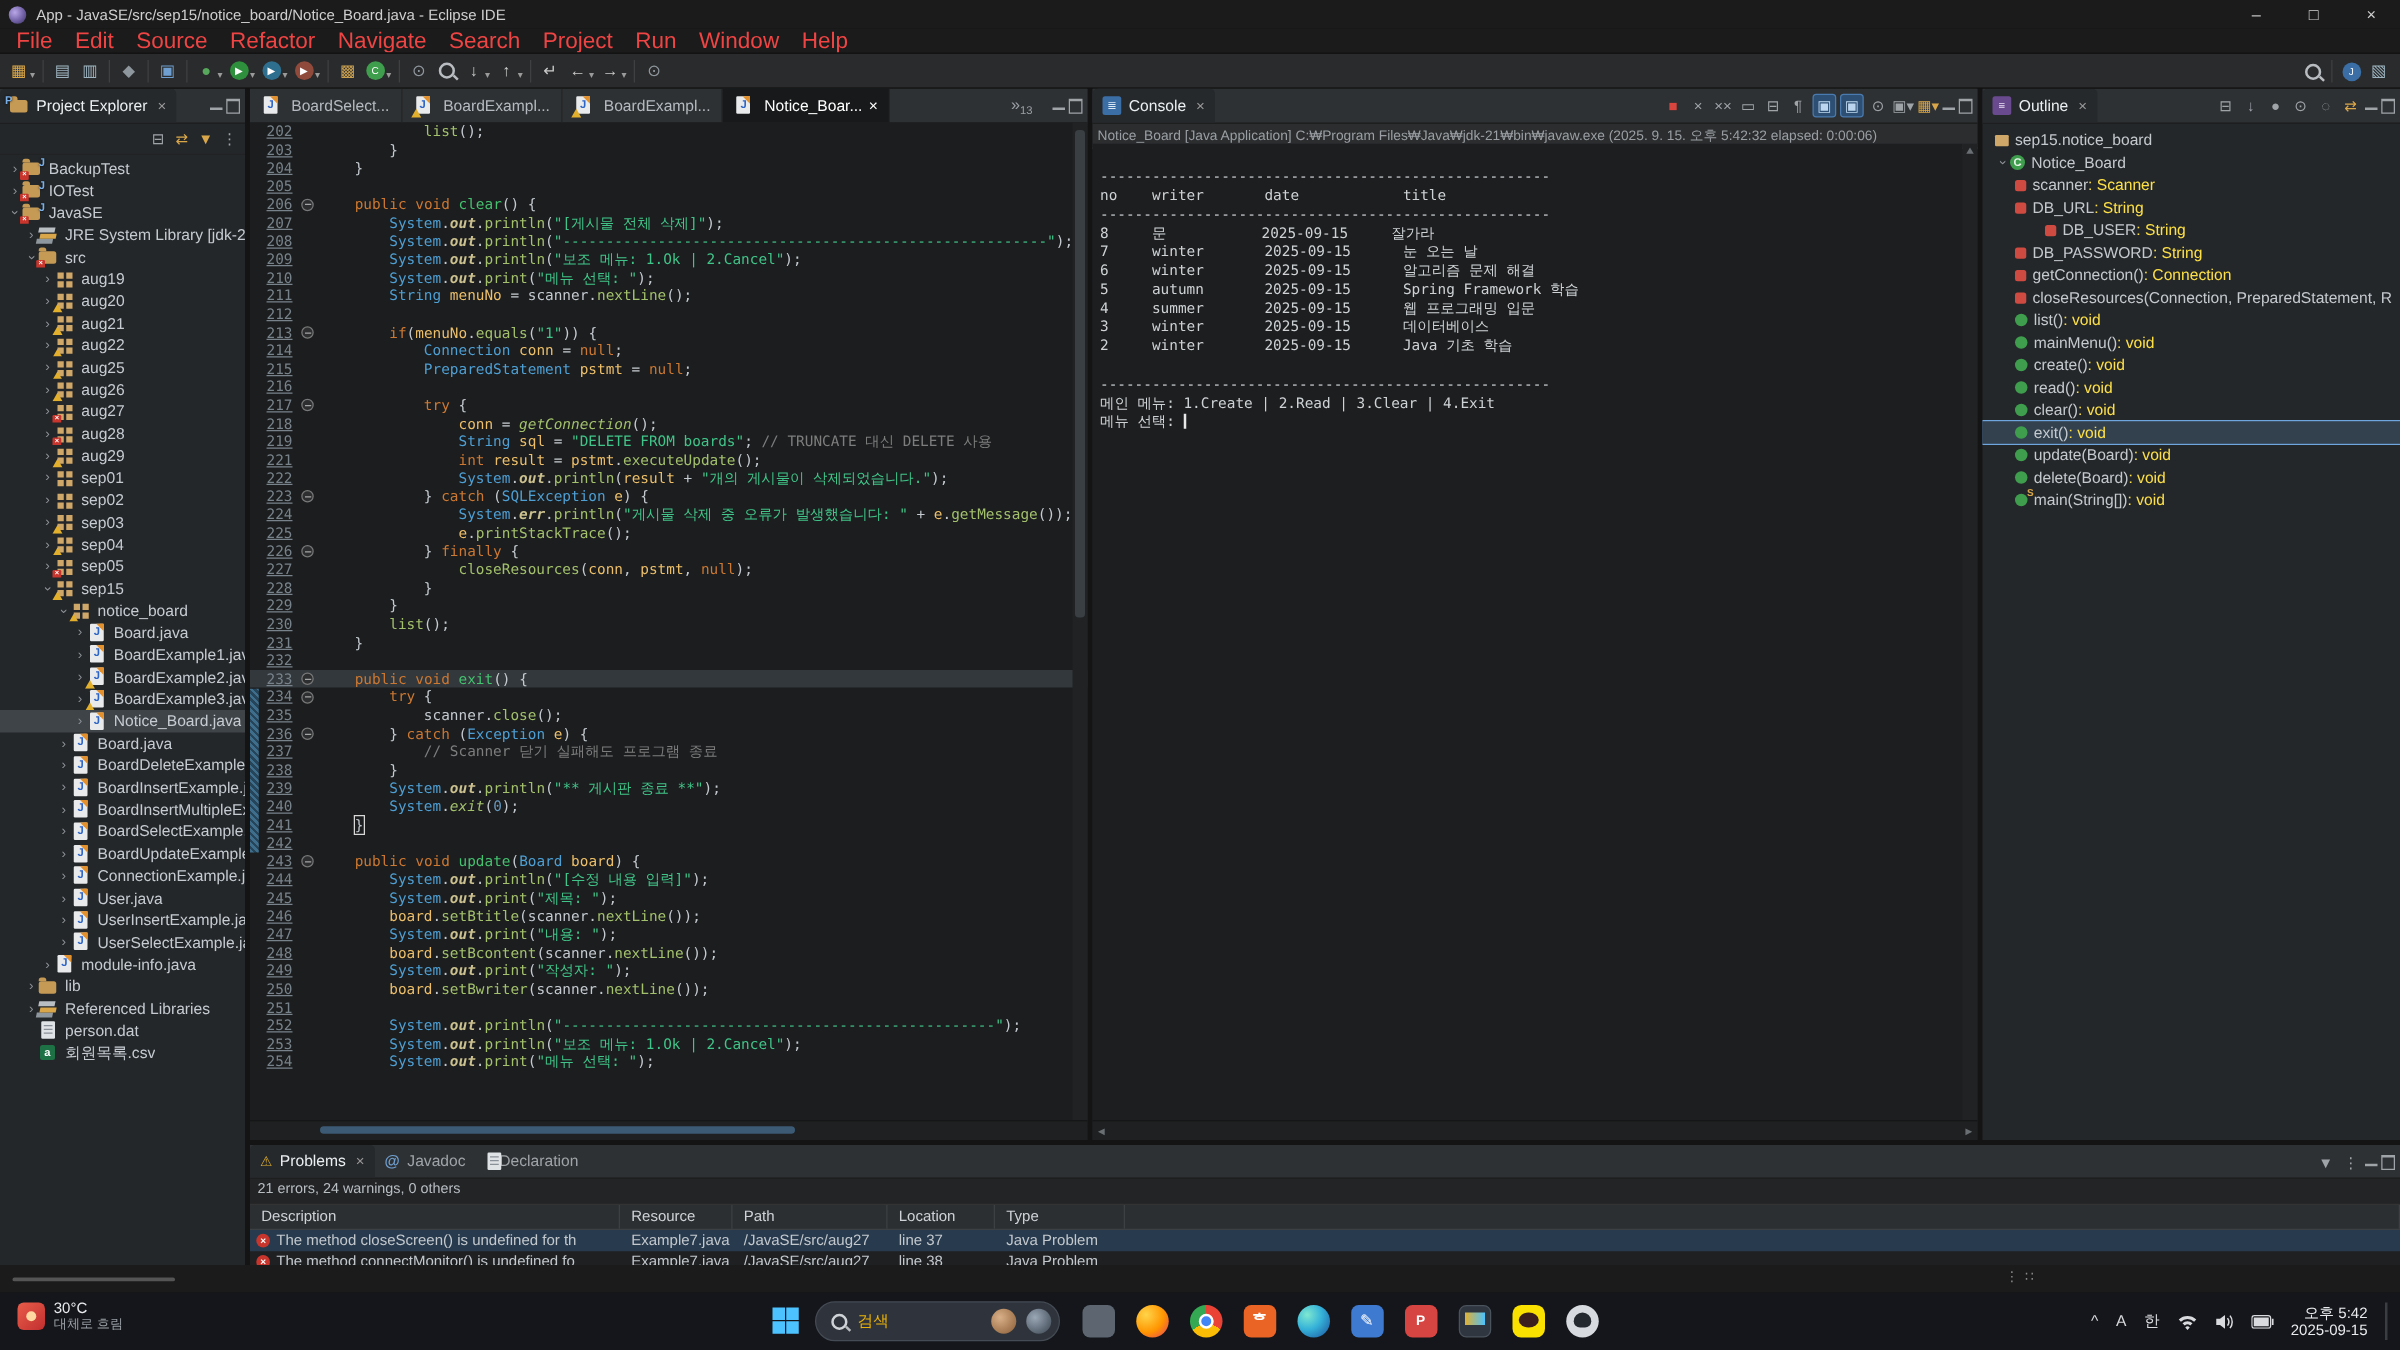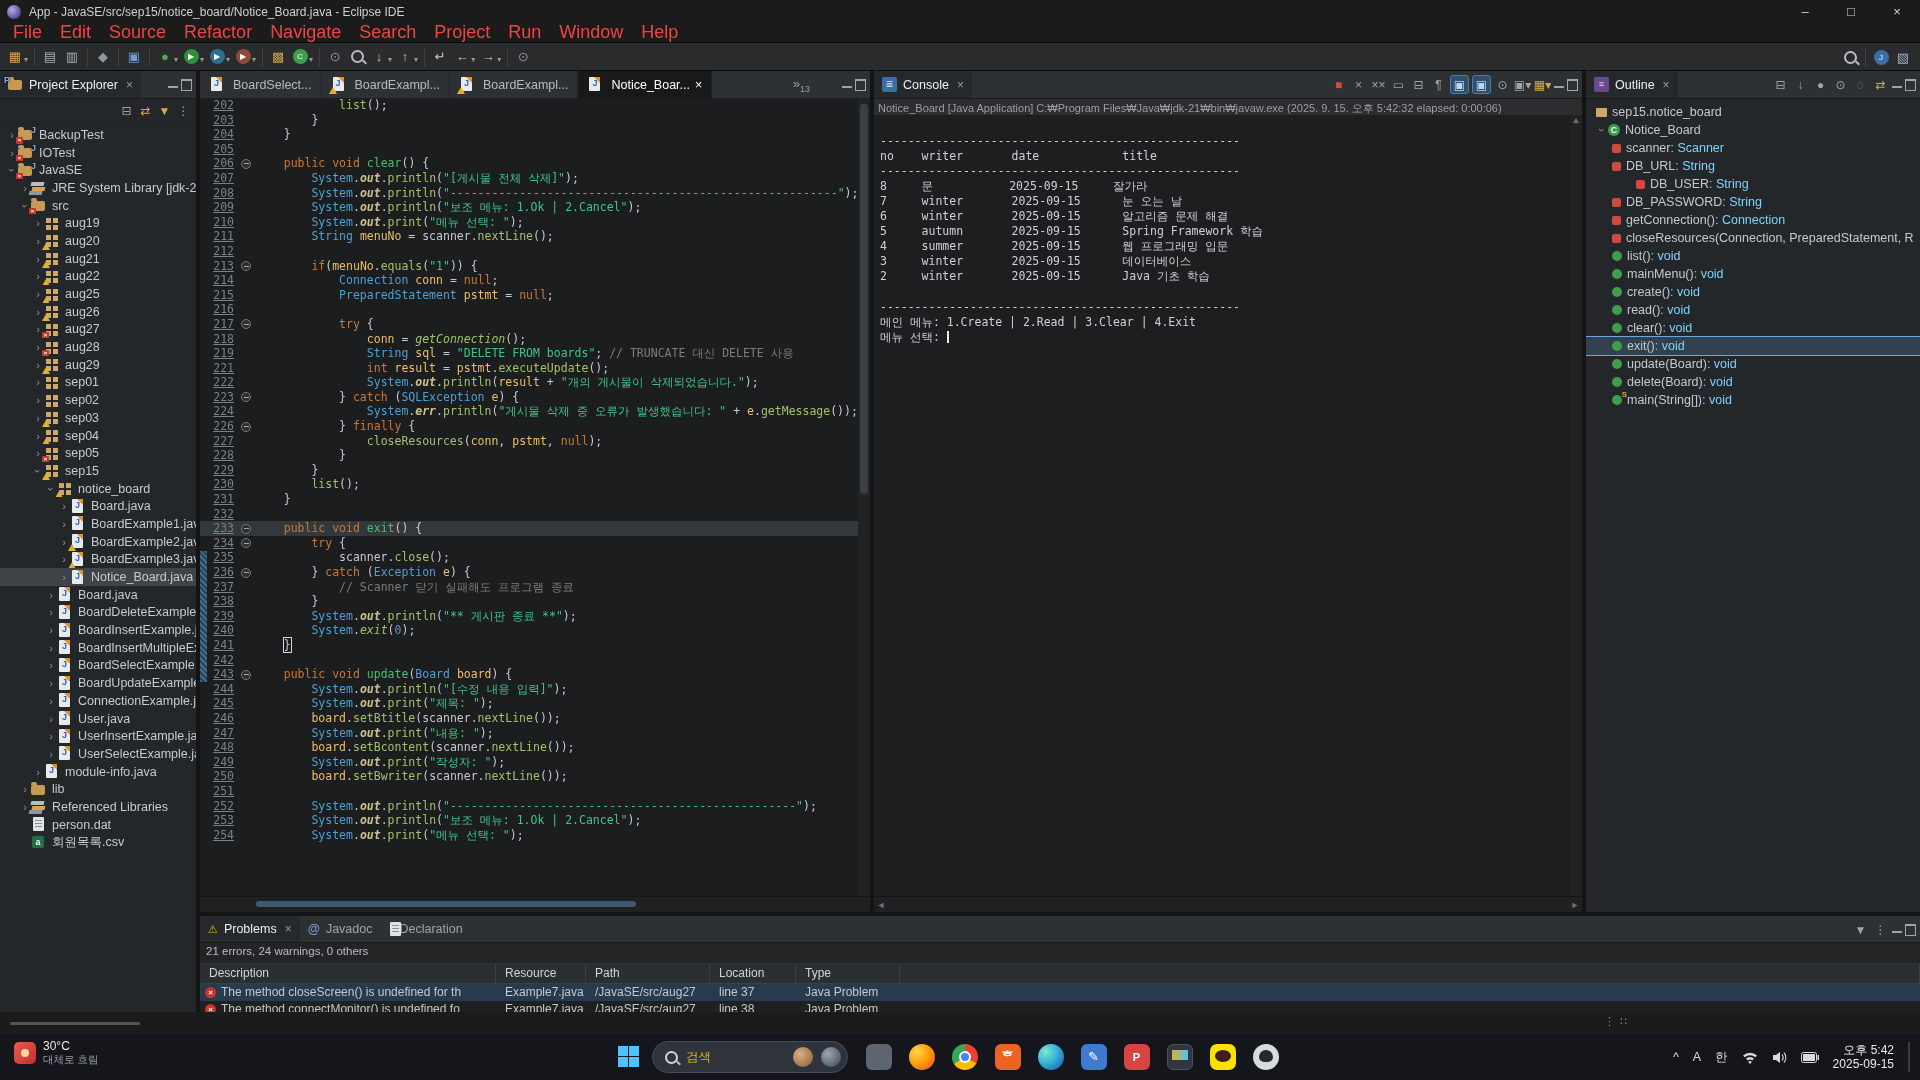--- a/index.html
+++ b/index.html
@@ -54,21 +54,21 @@
   .if-file .jj{position:absolute;left:0;top:1px;width:11px;text-align:center;font-size:9px;font-weight:bold;color:#2c64c7;}
   .if-file::after{content:"";position:absolute;right:0;top:0;border:3px solid #e2912e;border-left-color:transparent;border-bottom-color:transparent;}
   .if-page{position:absolute;left:2px;top:0;width:11px;height:14px;background:#dfe3e6;border-radius:1px;}
   .if-page::after{content:"";position:absolute;left:2px;top:3px;width:7px;height:1px;background:#8a9097;box-shadow:0 3px #8a9097,0 6px #8a9097;}
   .if-csv{position:absolute;left:1px;top:1px;width:12px;height:12px;background:#1e7145;border-radius:2px;color:#fff;font-size:9px;font-weight:bold;text-align:center;line-height:12px;}
   .bd-err{position:absolute;left:-2px;bottom:-2px;width:7px;height:7px;background:#c7352c;border-radius:1px;color:#fff;font-size:6px;line-height:7px;text-align:center;font-weight:bold;}
   .bd-warn{position:absolute;left:-2px;bottom:-2px;width:0;height:0;border-left:4px solid transparent;border-right:4px solid transparent;border-bottom:7px solid #e3b02e;}
   
   .etab{display:flex;align-items:center;gap:5px;padding:0 9px;font-size:12.5px;color:#b4bac0;border-right:1px solid #232526;}
   .etab.active{background:#17191a;color:#fff;}
-  .eover{position:absolute;right:60px;top:5px;color:#9aa0a6;font-size:13px;}
+  .eover{position:absolute;right:44px;top:5px;color:#9aa0a6;font-size:13px;}
   .eover sub{font-size:9px;}
   .ecode{position:absolute;left:0;top:27px;right:0;bottom:15px;background:#1b1d1e;overflow:hidden;
          font-family:"DejaVu Sans Mono",monospace;font-size:11.5px;line-height:14.6px;}
   .cl{position:relative;height:14.6px;white-space:pre;}
   .cl.cur{background:#33383c;}
   .ln{position:absolute;left:0;width:34px;text-align:right;color:#78828a;text-decoration:underline;}
   .foldm{position:absolute;left:41px;top:2.5px;width:8px;height:8px;border:1px solid #787878;border-radius:50%;background:#2c2e30;}
   .foldm::after{content:"";position:absolute;left:1.5px;top:3.5px;width:5px;height:1px;background:#a5a5a5;}
   .ct{position:absolute;left:56px;white-space:pre;color:#c4cad0;}
   .tk-pl{color:#c4cad0}.tk-kw{color:#cc7832}.tk-ty{color:#4e9fd4}.tk-mc{color:#a3c06c}
@@ -94,21 +94,21 @@
   
   .orow{display:flex;align-items:center;height:18px;font-size:12.5px;white-space:nowrap;overflow:hidden;}
   .orow.sel{background:#33414f;outline:1px solid #6ea6dd;}
   .oic{flex:none;margin-right:5px;position:relative;}
   .oic.red{width:9px;height:9px;background:#cf4a41;border-radius:2px;}
   .oic.green{width:10px;height:10px;background:#3f9e4d;border-radius:50%;}
   .oic.cls{width:12px;height:12px;background:#3f9e4d;border-radius:50%;color:#eaf5ea;font-size:9px;font-weight:bold;text-align:center;line-height:12px;}
   .oic.pkg{width:11px;height:9px;background:#cfa768;border-radius:1px;}
   .oic .dec{position:absolute;right:-5px;top:-5px;color:#d9a74a;font-size:8px;font-weight:bold;}
   .oname{color:#c4c9ce;}
-  .otype{color:#7dd3fc;text-align:right;}
+  .otype{color:#fde047;text-align:right;}
   
   .psummary{height:18px;font-size:11.5px;color:#b9bec3;padding:2px 0 0 6px;background:#222426;border-bottom:1px solid #333;}
   .phead{height:19px;display:flex;background:#2c2f32;border-bottom:1px solid #3d4043;font-size:12px;color:#cfd3d7;}
   .phc{box-sizing:border-box;border-right:1px solid #3d4043;padding:2px 0 0 9px;white-space:nowrap;overflow:hidden;}
   .prow{height:16.5px;display:flex;font-size:12px;color:#c3c8cd;}
   .prow.sel{background:#283a4d;}
   .pc{box-sizing:border-box;padding:1px 0 0 9px;white-space:nowrap;overflow:hidden;}
   .perr{flex:none;width:11px;height:11px;border-radius:50%;background:#c7352c;color:#fff;font-size:8px;line-height:11px;text-align:center;margin:2px 5px 0 5px;font-weight:bold;}
   
   .strip{left:0;top:1012px;width:1920px;height:22px;background:#1b1b1b;}
@@ -681,20 +681,21 @@
         <div class="cl"><span class="ln">214</span><span class="ct"><span class="tk-pl">            </span><span class="tk-ty">Connection</span><span class="tk-pl"> </span><span class="tk-lv">conn</span><span class="tk-pl"> = </span><span class="tk-nl">null</span><span class="tk-pl">;</span></span></div>
         <div class="cl"><span class="ln">215</span><span class="ct"><span class="tk-pl">            </span><span class="tk-ty">PreparedStatement</span><span class="tk-pl"> </span><span class="tk-lv">pstmt</span><span class="tk-pl"> = </span><span class="tk-nl">null</span><span class="tk-pl">;</span></span></div>
         <div class="cl"><span class="ln">216</span><span class="ct"></span></div>
         <div class="cl"><span class="ln">217</span><span class="foldm"></span><span class="ct"><span class="tk-pl">            </span><span class="tk-kw">try</span><span class="tk-pl"> {</span></span></div>
         <div class="cl"><span class="ln">218</span><span class="ct"><span class="tk-pl">                </span><span class="tk-lv">conn</span><span class="tk-pl"> = </span><span class="tk-sm">getConnection</span><span class="tk-pl">();</span></span></div>
         <div class="cl"><span class="ln">219</span><span class="ct"><span class="tk-pl">                </span><span class="tk-ty">String</span><span class="tk-pl"> </span><span class="tk-lv">sql</span><span class="tk-pl"> = </span><span class="tk-st">"DELETE FROM boards"</span><span class="tk-pl">; </span><span class="tk-cm">// TRUNCATE 대신 DELETE 사용</span></span></div>
         <div class="cl"><span class="ln">221</span><span class="ct"><span class="tk-pl">                </span><span class="tk-kw">int</span><span class="tk-pl"> </span><span class="tk-lv">result</span><span class="tk-pl"> = </span><span class="tk-lv">pstmt</span><span class="tk-pl">.</span><span class="tk-mc">executeUpdate</span><span class="tk-pl">();</span></span></div>
         <div class="cl"><span class="ln">222</span><span class="ct"><span class="tk-pl">                </span><span class="tk-ty">System</span><span class="tk-pl">.</span><span class="tk-sf">out</span><span class="tk-pl">.</span><span class="tk-mc">println</span><span class="tk-pl">(</span><span class="tk-lv">result</span><span class="tk-pl"> + </span><span class="tk-st">"개의 게시물이 삭제되었습니다."</span><span class="tk-pl">);</span></span></div>
         <div class="cl"><span class="ln">223</span><span class="foldm"></span><span class="ct"><span class="tk-pl">            } </span><span class="tk-kw">catch</span><span class="tk-pl"> (</span><span class="tk-ty">SQLException</span><span class="tk-pl"> </span><span class="tk-lv">e</span><span class="tk-pl">) {</span></span></div>
         <div class="cl"><span class="ln">224</span><span class="ct"><span class="tk-pl">                </span><span class="tk-ty">System</span><span class="tk-pl">.</span><span class="tk-sf">err</span><span class="tk-pl">.</span><span class="tk-mc">println</span><span class="tk-pl">(</span><span class="tk-st">"게시물 삭제 중 오류가 발생했습니다: "</span><span class="tk-pl"> + </span><span class="tk-lv">e</span><span class="tk-pl">.</span><span class="tk-mc">getMessage</span><span class="tk-pl">());</span></span></div>
+        <div class="cl"><span class="ln">225</span><span class="ct"><span class="tk-pl">                </span><span class="tk-lv">e</span><span class="tk-pl">.</span><span class="tk-mc">printStackTrace</span><span class="tk-pl">();</span></span></div>
         <div class="cl"><span class="ln">226</span><span class="foldm"></span><span class="ct"><span class="tk-pl">            } </span><span class="tk-kw">finally</span><span class="tk-pl"> {</span></span></div>
         <div class="cl"><span class="ln">227</span><span class="ct"><span class="tk-pl">                </span><span class="tk-mc">closeResources</span><span class="tk-pl">(</span><span class="tk-lv">conn</span><span class="tk-pl">, </span><span class="tk-lv">pstmt</span><span class="tk-pl">, </span><span class="tk-nl">null</span><span class="tk-pl">);</span></span></div>
         <div class="cl"><span class="ln">228</span><span class="ct"><span class="tk-pl">            }</span></span></div>
         <div class="cl"><span class="ln">229</span><span class="ct"><span class="tk-pl">        }</span></span></div>
         <div class="cl"><span class="ln">230</span><span class="ct"><span class="tk-pl">        </span><span class="tk-mc">list</span><span class="tk-pl">();</span></span></div>
         <div class="cl"><span class="ln">231</span><span class="ct"><span class="tk-pl">    }</span></span></div>
         <div class="cl"><span class="ln">232</span><span class="ct"></span></div>
         <div class="cl cur"><span class="ln">233</span><span class="foldm"></span><span class="ct"><span class="tk-pl">    </span><span class="tk-kw">public</span><span class="tk-pl"> </span><span class="tk-kw">void</span><span class="tk-pl"> </span><span class="tk-md">exit</span><span class="tk-pl">() {</span></span></div>
         <div class="cl"><span class="ln">234</span><span class="foldm"></span><span class="ct"><span class="tk-pl">        </span><span class="tk-kw">try</span><span class="tk-pl"> {</span></span></div>
         <div class="cl"><span class="ln">235</span><span class="ct"><span class="tk-pl">            scanner.</span><span class="tk-mc">close</span><span class="tk-pl">();</span></span></div>

